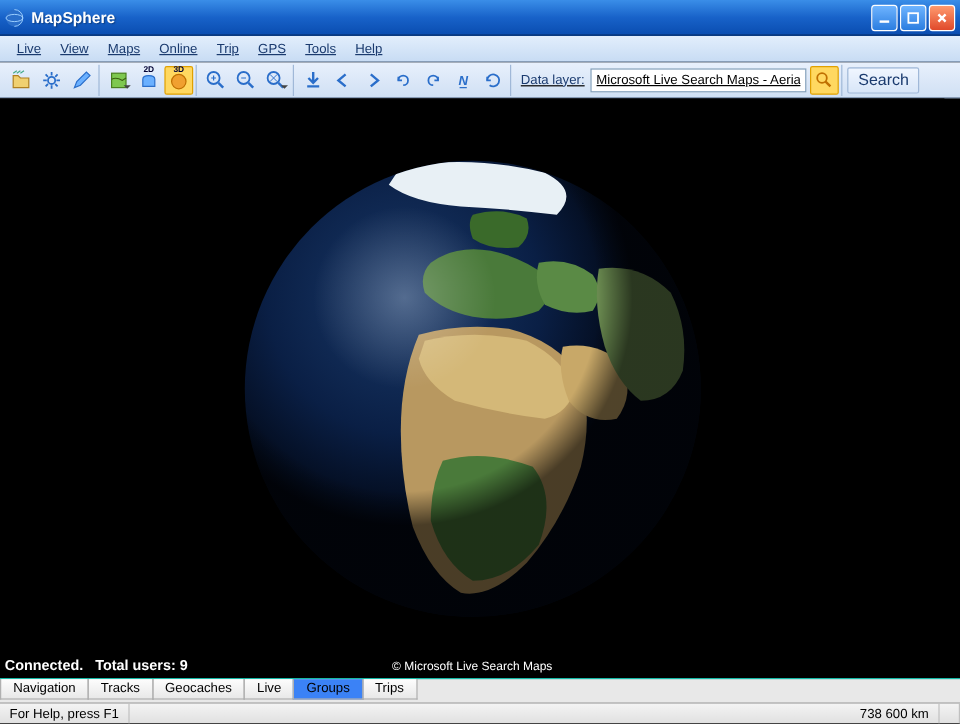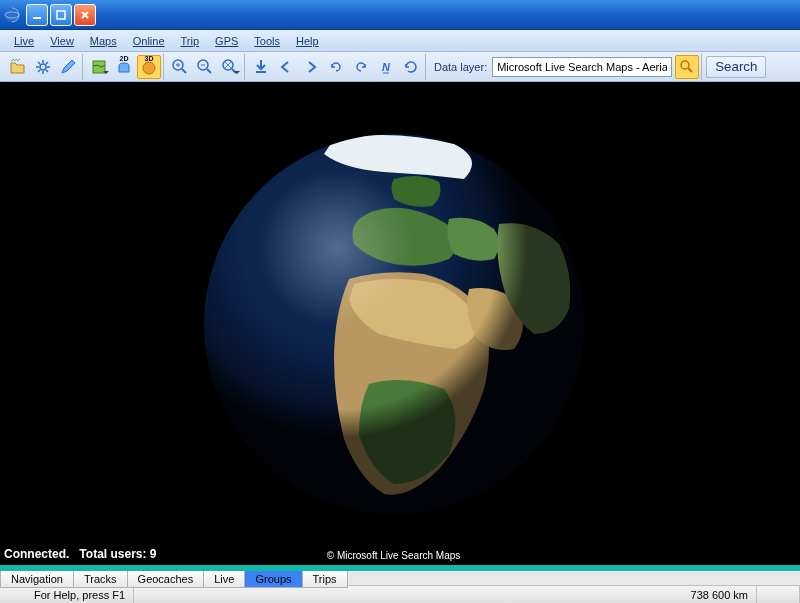--- a/index.html
+++ b/index.html
@@ -27,40 +27,41 @@
 
 .dlabel { color: #1a3a6e; padding: 0 4px; }
 .dselect { background: #fff; border: 1px solid #7f9db9; height: 20px; width: 180px; font-size: 11px; padding: 0 4px; }
 .searchbtn { background: linear-gradient(to bottom, #f0f6ff, #d8e6f8); border: 1px solid #a0b8d8; height: 22px; padding: 0 8px; color: #1a3a6e; cursor: pointer; border-radius: 2px; }
 
 .viewport { position: relative; width: 787px; height: 483px; background: #000; overflow: hidden; }
 .globe { position: absolute; left: 50%; top: 50%; transform: translate(-50%, -50%); }
 .status-overlay { position: absolute; bottom: 4px; left: 4px; color: #fff; font-weight: bold; font-size: 12px; }
 .copyright { position: absolute; bottom: 4px; left: 50%; transform: translateX(-50%); color: #fff; font-size: 10px; }
 
-.tabs { height: 20px; background: #e8e8e8; display: flex; align-items: flex-start; border-top: 6px solid #14b8a6; }
+.tabs { height: 20px; background: #e8e8e8; display: flex; align-items: flex-start; border-top: 1px solid #14b8a6; }
 .tab { background: linear-gradient(to bottom, #fdfdfd, #e8e8e8); border: 1px solid #b0b0b0; border-top: none; padding: 2px 10px; margin-right: -1px; cursor: pointer; font-size: 11px; }
 .tab.active { background: #3b82f6; }
 
 .statusbar { height: 18px; background: linear-gradient(to bottom, #f4f4f4, #e0e0e0); display: flex; align-items: center; font-size: 11px; border-top: 1px solid #c0c0c0; }
-.statusbar .cell { padding: 0 8px; border-right: 1px solid #c0c0c0; height: 100%; display: flex; align-items: center; margin-left: 26px; }
+.statusbar .cell { padding: 0 8px; border-right: 1px solid #c0c0c0; height: 100%; display: flex; align-items: center; }
 .statusbar .spacer { flex: 1; }
 .statusbar .green { color: #1a8a1a; }
 </style>
 </head>
 <body>
 
 <div class="titlebar">
   <span class="app-icon">
     <svg viewBox="0 0 16 16">
         <circle cx="8" cy="8" r="7" fill="#2a6eca"></circle>
         <ellipse cx="8" cy="8" rx="7" ry="3" fill="none" stroke="#9ed0ff" stroke-width="0.8"></ellipse>
         <path d="M8 1 a7 7 0 0 1 0 14" fill="none" stroke="#9ed0ff" stroke-width="0.8"></path>
       </svg>
   </span>
+  <span class="title">MapSphere</span>
   <div class="winbtns">
     <div class="winbtn min">
         <svg viewBox="0 0 12 12">
           <rect x="2" y="8" width="8" height="2" fill="#fff"></rect>
         </svg>
       </div>
     <div class="winbtn max">
         <svg viewBox="0 0 12 12">
           <rect x="2" y="2" width="8" height="8" fill="none" stroke="#fff" stroke-width="1.5"></rect>
         </svg>
@@ -183,21 +184,21 @@
           <path d="M6 15 L12 15" stroke="#2a6eca"></path>
         </svg>
       </div>
     <div class="tbtn">
         <svg viewBox="0 0 18 18">
           <path d="M4 9 A5 5 0 1 1 6 13" stroke="#2a6eca" stroke-width="1.5" fill="none"></path>
           <path d="M4 6 L4 9 L7 9" stroke="#2a6eca" stroke-width="1.5" fill="none"></path>
         </svg>
       </div>
   </div>
-  <div class="tgroup" style="flex:0 0 auto;">
+  <div class="tgroup" style="flex:0 0 auto;text-decoration:underline;">
     <span class="dlabel">Data layer:</span>
     <input class="dselect" readonly="" value="Microsoft Live Search Maps - Aerial" style="">
     <div class="tbtn active" style="margin-left:2px;">
         <svg viewBox="0 0 18 18">
           <circle cx="7" cy="7" r="4" fill="none" stroke="#c07000" stroke-width="1.5"></circle>
           <line x1="10" y1="10" x2="14" y2="14" stroke="#c07000" stroke-width="2"></line>
         </svg>
       </div>
   </div>
   <div class="tgroup" style="border-right:none;">

